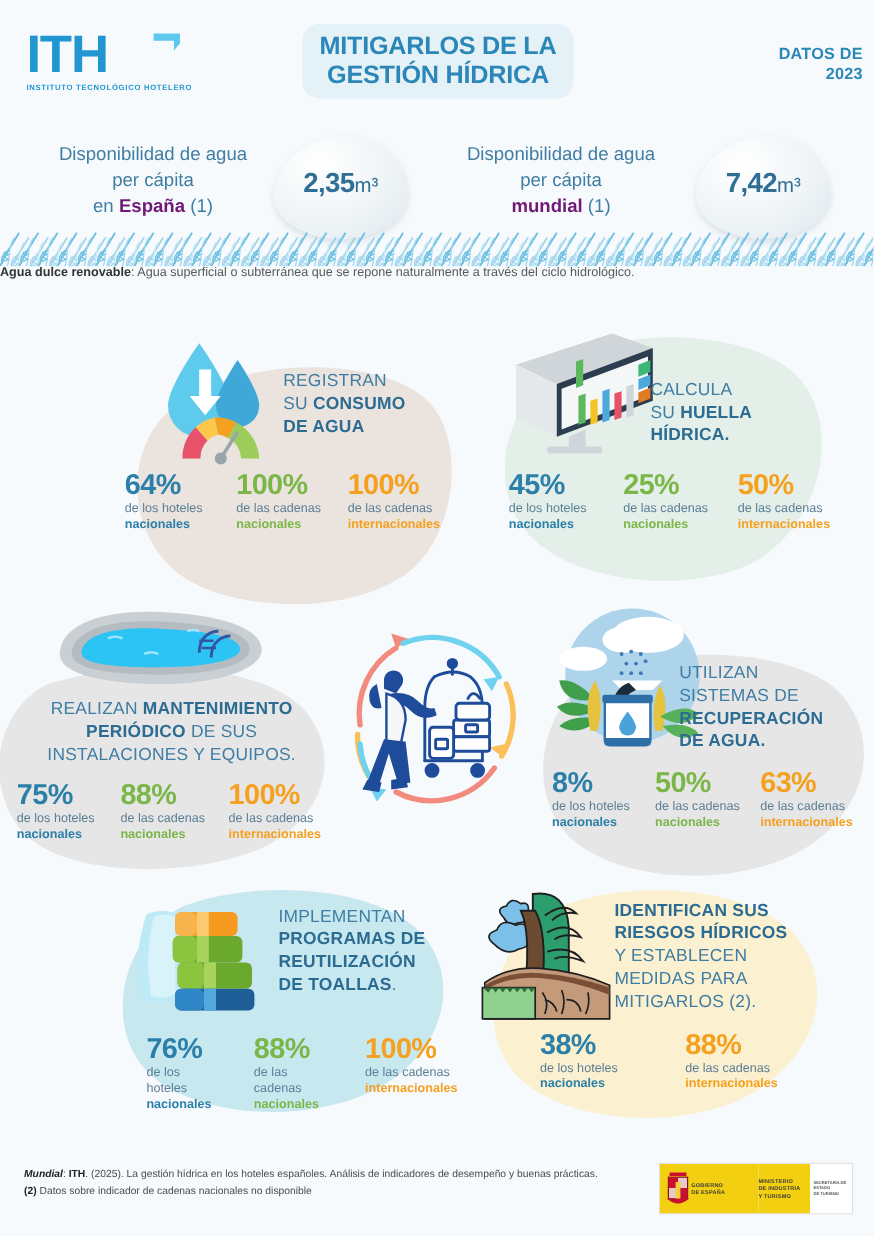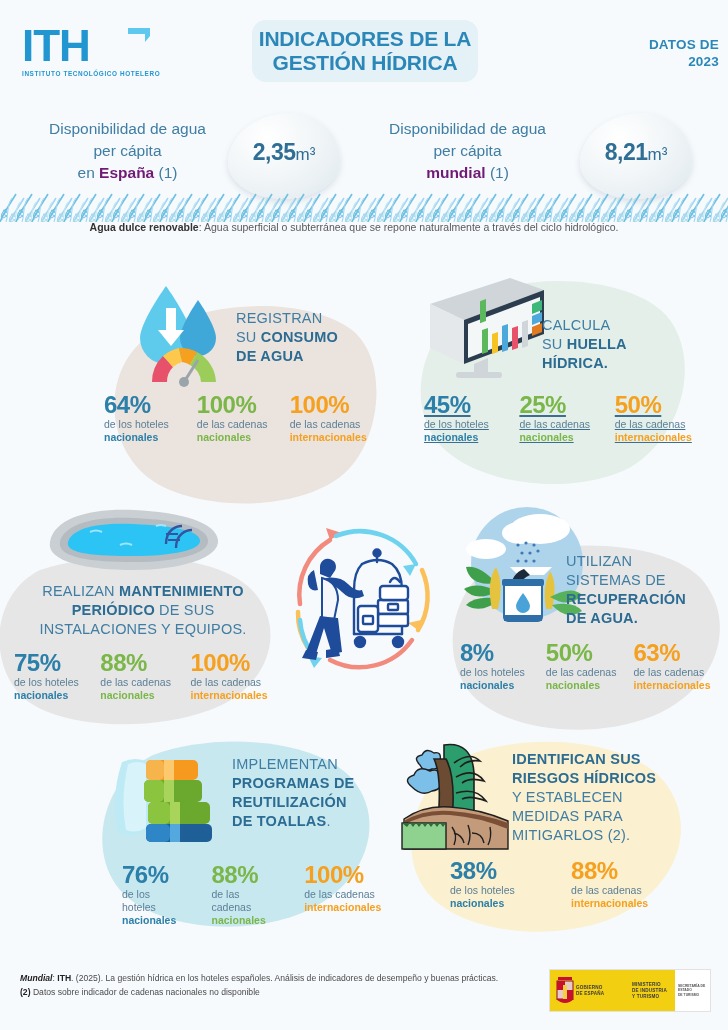--- a/index.html
+++ b/index.html
@@ -47,21 +47,21 @@
   .blob-num .val{
     position:absolute;left:0;top:26px;width:112px;text-align:center;
     font-size:23px;font-weight:bold;color:#2f6e95;letter-spacing:-.5px;
   }
   .blob-num .val span.unit{font-weight:normal;font-size:17px;letter-spacing:0;}
   #blob-es{left:228px;top:113px;}
   #blob-ww{left:580px;top:113px;}
 
   
   #grass-band{position:absolute;left:0;top:192px;width:728px;height:30px;overflow:hidden;}
-  #note{position:absolute;left:0;top:221px;width:708px;text-align:center;font-size:10.5px;color:#59585a;}
+  #note{position:absolute;left:0;top:221px;width:708px;font-size:10.5px;color:#59585a;}
   #note b{color:#333;}
 
   
   .blob-bg{position:absolute;}
   .hd{font-size:14.5px;line-height:19px;color:#3f7da3;letter-spacing:.2px;}
   .hd b{color:#2c6c93;font-weight:bold;}
 
   .stats{position:absolute;display:flex;}
   .stat{}
   .stat .pct{font-size:24px;font-weight:bold;line-height:26px;letter-spacing:-.5px;}
@@ -95,21 +95,21 @@
   <div id="ith-logo">
     <div class="mark">ITH</div>
     <svg class="flag" viewBox="0 0 26 26">
       <path d="M2 2 H24 V10 H24 L19 16 V8 H2 Z" fill="#5ec8ef"></path>
     </svg>
     <div class="sub">INSTITUTO TECNOLÓGICO HOTELERO</div>
   </div>
 
   <div id="title-pill">
     <div class="t">
-      <div>INDICADORES DE LA</div>
+      <div>MITIGARLOS DE LA</div>
       <div>GESTIÓN HÍDRICA</div>
     </div>
   </div>
 
   <div id="datos">
     <div>DATOS DE</div>
     <div>2023</div>
   </div>
 </div>
 
@@ -118,21 +118,21 @@
 
 <div id="avail-es-label" class="avail-label">Disponibilidad de agua<br>per cápita<br>en <b>España</b> (1)</div>
 <div class="blob-num" id="blob-es">
   <div class="shape"></div>
   <div class="val"><span>2,35</span><span class="unit">m³</span></div>
 </div>
 
 <div id="avail-ww-label" class="avail-label">Disponibilidad de agua<br>per cápita<br><b>mundial</b> (1)</div>
 <div class="blob-num" id="blob-ww">
   <div class="shape"></div>
-  <div class="val"><span>8,21</span><span class="unit">m³</span></div>
+  <div class="val"><span>7,42</span><span class="unit">m³</span></div>
 </div>
 
 <div id="grass-band">
   <svg width="728" height="30" viewBox="0 0 728 30">
     <defs>
       <g id="reed">
         <path d="M0 30 C4 20 10 12 16 2" stroke="#6fc0e3" stroke-width="1.6" fill="none"></path>
         <path d="M2 28 C0 22 4 18 8 16" stroke="#6fc0e3" stroke-width="1.1" fill="none"></path>
         <path d="M6 30 C9 22 6 14 12 6" stroke="#9fd8ef" stroke-width="1.1" fill="none"></path>
         <path d="M3 26 l4 -2 l-4 -2 l4 -2 l-4 -2" stroke="#6fc0e3" stroke-width="1" fill="none"></path>
@@ -294,21 +294,21 @@
       <path d="M110 54 l6 -2 v26 l-6 2 Z" fill="#cfd5d8"></path>
       <path d="M120 36 l10 -4 v10 l-10 4 Z" fill="#3cb878"></path>
       <path d="M120 48 l10 -4 v9 l-10 4 Z" fill="#4da8db"></path>
       <path d="M120 59 l10 -4 v9 l-10 4 Z" fill="#e07b22"></path>
     </g>
     <path d="M62 96 L76 90 L76 104 L62 110 Z" fill="#cfd5d8"></path>
     <rect x="44" y="104" width="46" height="6" rx="3" fill="#cfd5d8"></rect>
   </svg>
 </div>
 <div class="hd abs" style="left:542px;top:316px;width:140px;">CALCULA<br>SU <b>HUELLA<br>HÍDRICA.</b></div>
-<div class="stats" style="left:424px;top:392px;width:290px;gap:12px;text-decoration:underline;">
+<div class="stats" style="left:424px;top:392px;width:290px;gap:12px;">
   <div class="stat c-blue" style="width:84px;">
     <div class="pct">45%</div>
     <div class="l1">de los hoteles</div>
     <div class="l2">nacionales</div>
   </div>
   <div class="stat c-green" style="width:84px;">
     <div class="pct">25%</div>
     <div class="l1">de las cadenas</div>
     <div class="l2">nacionales</div>
   </div>

